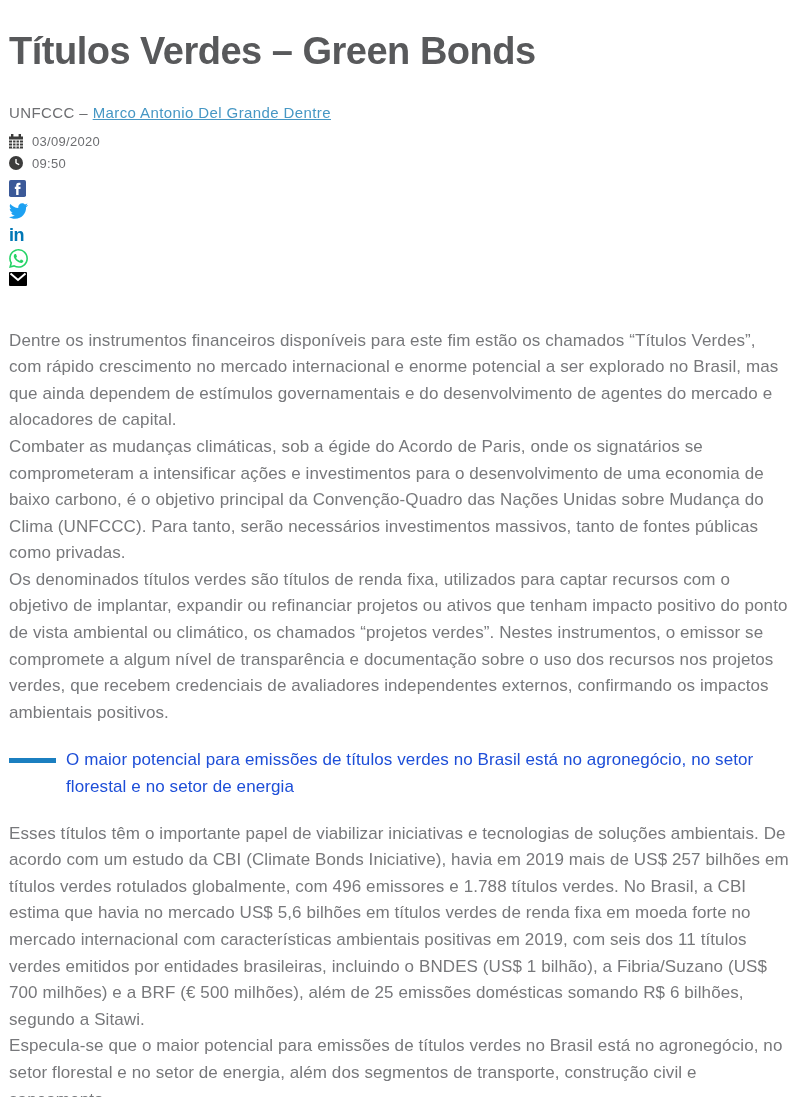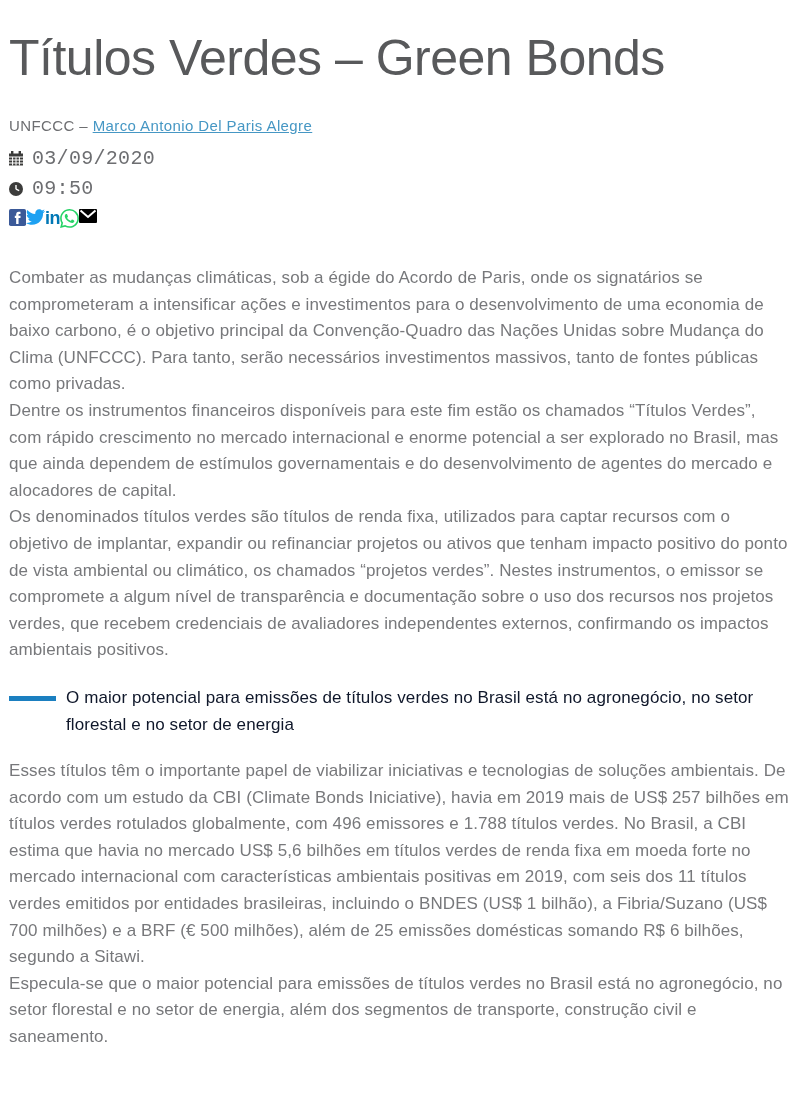--- a/index.html
+++ b/index.html
@@ -5,55 +5,55 @@
   html, body { margin: 0; padding: 0; background: #ffffff; }
   body {
     width: 804px;
     font-family: "Liberation Sans", sans-serif;
     -webkit-font-smoothing: antialiased;
   }
   .page { padding: 0 14px 30px 9px; }
 
   .article-title {
     margin: 30px 0 0 0;
-    font-size: 50px;
+    font-size: 38px;
     line-height: 1.12;
-    font-weight: normal;
+    font-weight: bold;
     color: #58595b;
     letter-spacing: -0.5px;
   }
 
   .byline {
     margin-top: 31px;
     font-size: 15px;
     color: #6d6e71;
     letter-spacing: 0.4px;
   }
   .byline .author-link {
     color: #4697c4;
     text-decoration: underline;
     cursor: pointer;
   }
 
   .meta-row {
     display: flex;
     align-items: center;
     gap: 9px;
-    font-size: 20px;
+    font-size: 13px;
     color: #6d6e71;
     letter-spacing: 0.3px;
-    font-family: Liberation Mono, monospace;
   }
   .meta-row.date { margin-top: 13px; }
   .meta-row.time { margin-top: 7px; }
   .meta-row svg { display: block; flex: none; }
 
   .share-column {
     margin-top: 9px;
     display: flex;
+    flex-direction: column;
     align-items: flex-start;
   }
   .share-btn {
     display: block;
     height: 18px;
     margin-bottom: 5px;
     text-decoration: none;
     cursor: pointer;
   }
   .share-btn svg { display: block; }
@@ -83,36 +83,36 @@
   }
   .pull-quote-bar {
     flex: none;
     width: 47px;
     height: 5px;
     background: #1b7fc0;
     margin-top: 11px;
   }
   .pull-quote-text {
     margin-left: 10px;
-    color: #0f172a;
+    color: #1d4ed8;
     font-size: 17px;
     line-height: 26.6px;
   }
 </style>
 </head>
 <body>
 
 <div class="page">
 
   <h1 class="article-title">Títulos Verdes – Green Bonds</h1>
 
   <div class="byline">
     <span>UNFCCC</span>
     <span>–</span>
-    <a class="author-link" href="#">Marco Antonio Del Paris Alegre</a>
+    <a class="author-link" href="#">Marco Antonio Del Grande Dentre</a>
   </div>
 
   <div class="meta-row date">
     <svg width="14" height="15" viewBox="0 0 14 15">
       <rect x="2" y="0" width="2.4" height="4" fill="#3c3c3b"></rect>
       <rect x="9.6" y="0" width="2.4" height="4" fill="#3c3c3b"></rect>
       <rect x="0" y="2.5" width="14" height="12" fill="#3c3c3b"></rect>
       <g stroke="#ffffff" stroke-width="1">
         <line x1="0" y1="6" x2="14" y2="6"></line>
         <line x1="0" y1="9" x2="14" y2="9"></line>
@@ -162,22 +162,22 @@
     <a class="share-btn" href="#">
       <svg width="18" height="14" viewBox="0 0 18 14">
         <rect width="18" height="14" rx="1" fill="#000000"></rect>
         <path d="M1.5 1.5 L9 8 L16.5 1.5" stroke="#ffffff" stroke-width="2" fill="none"></path>
       </svg>
     </a>
 
   </div>
 
   <div class="article-body">
+    <p>Dentre os instrumentos financeiros disponíveis para este fim estão os chamados “Títulos Verdes”, com rápido crescimento no mercado internacional e enorme potencial a ser explorado no Brasil, mas que ainda dependem de estímulos governamentais e do desenvolvimento de agentes do mercado e alocadores de capital.</p>
     <p>Combater as mudanças climáticas, sob a égide do Acordo de Paris, onde os signatários se comprometeram a intensificar ações e investimentos para o desenvolvimento de uma economia de baixo carbono, é o objetivo principal da Convenção-Quadro das Nações Unidas sobre Mudança do Clima (UNFCCC). Para tanto, serão necessários investimentos massivos, tanto de fontes públicas como privadas.</p>
-    <p>Dentre os instrumentos financeiros disponíveis para este fim estão os chamados “Títulos Verdes”, com rápido crescimento no mercado internacional e enorme potencial a ser explorado no Brasil, mas que ainda dependem de estímulos governamentais e do desenvolvimento de agentes do mercado e alocadores de capital.</p>
     <p>Os denominados títulos verdes são títulos de renda fixa, utilizados para captar recursos com o objetivo de implantar, expandir ou refinanciar projetos ou ativos que tenham impacto positivo do ponto de vista ambiental ou climático, os chamados “projetos verdes”. Nestes instrumentos, o emissor se compromete a algum nível de transparência e documentação sobre o uso dos recursos nos projetos verdes, que recebem credenciais de avaliadores independentes externos, confirmando os impactos ambientais positivos.</p>
 
     <div class="pull-quote">
       <span class="pull-quote-bar"></span>
       <span class="pull-quote-text">O maior potencial para emissões de títulos verdes no Brasil está no agronegócio, no setor florestal e no setor de energia</span>
     </div>
 
     <p>Esses títulos têm o importante papel de viabilizar iniciativas e tecnologias de soluções ambientais. De acordo com um estudo da CBI (Climate Bonds Iniciative), havia em 2019 mais de US$ 257 bilhões em títulos verdes rotulados globalmente, com 496 emissores e 1.788 títulos verdes. No Brasil, a CBI estima que havia no mercado US$ 5,6 bilhões em títulos verdes de renda fixa em moeda forte no mercado internacional com características ambientais positivas em 2019, com seis dos 11 títulos verdes emitidos por entidades brasileiras, incluindo o BNDES (US$ 1 bilhão), a Fibria/Suzano (US$ 700 milhões) e a BRF (€ 500 milhões), além de 25 emissões domésticas somando R$ 6 bilhões, segundo a Sitawi.</p>
     <p>Especula-se que o maior potencial para emissões de títulos verdes no Brasil está no agronegócio, no setor florestal e no setor de energia, além dos segmentos de transporte, construção civil e saneamento.</p>
   </div>

